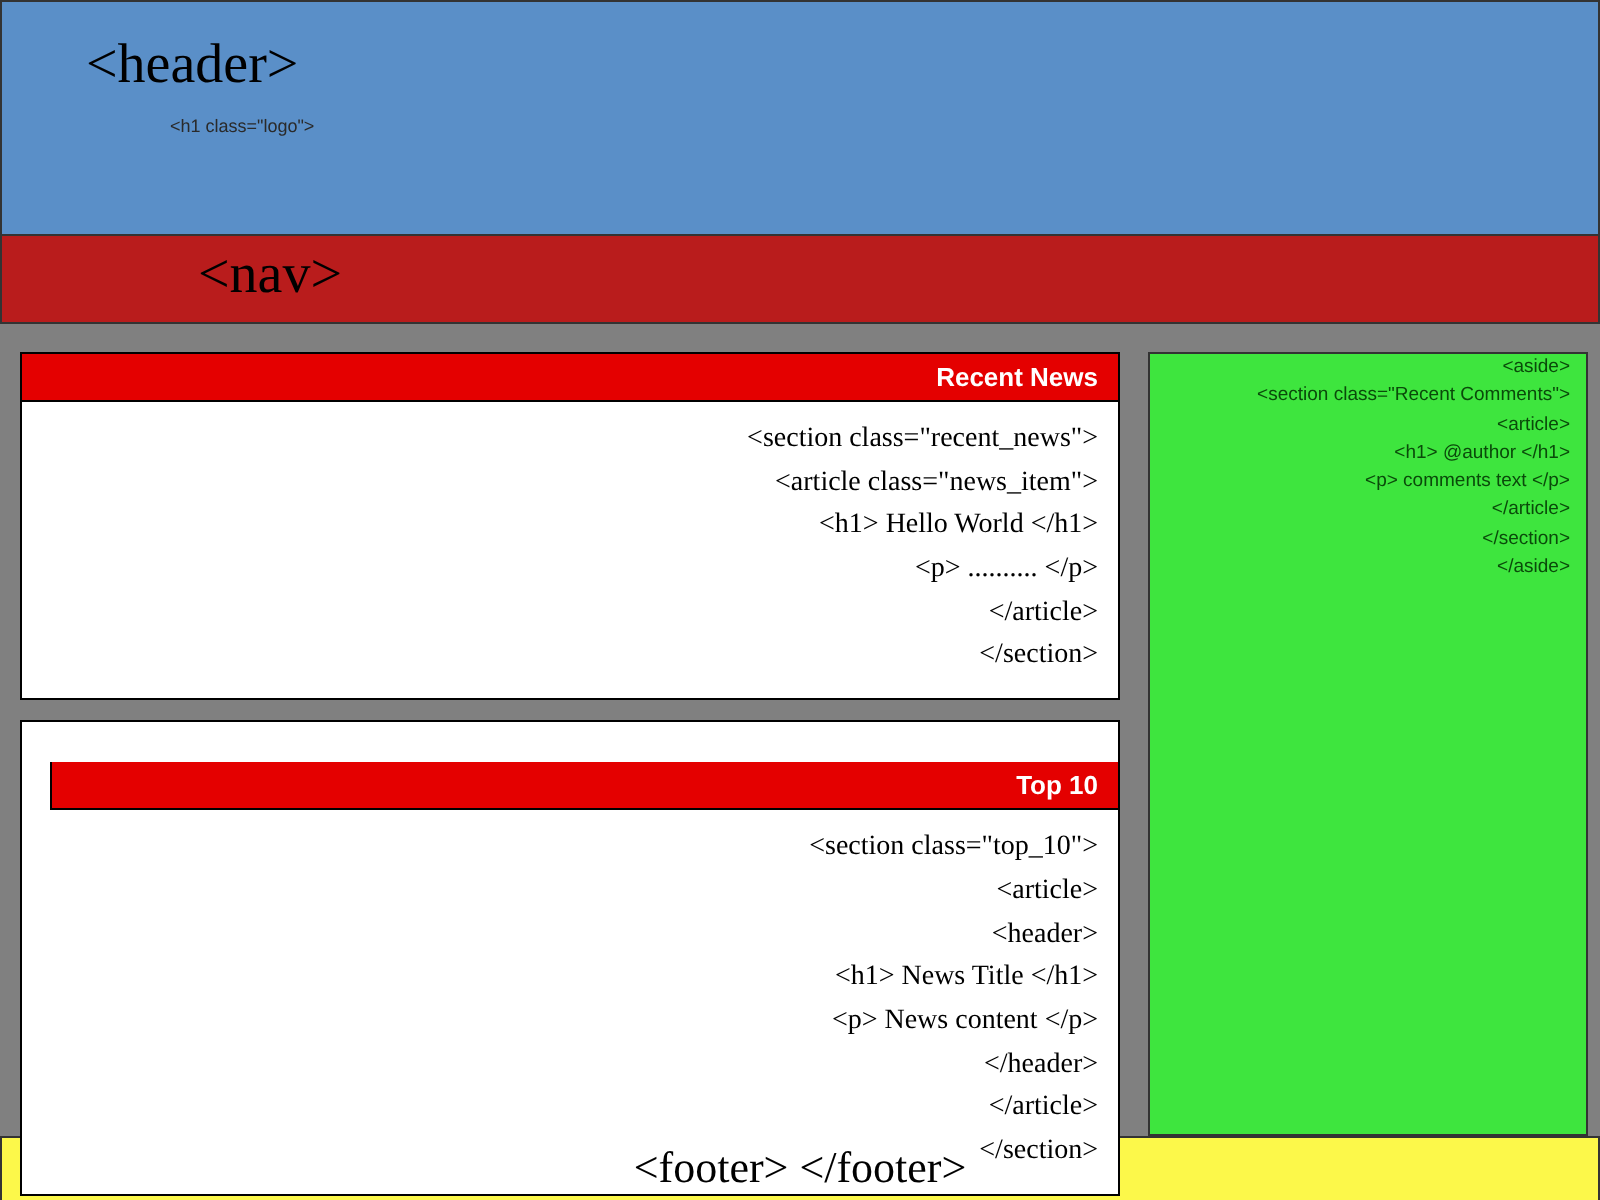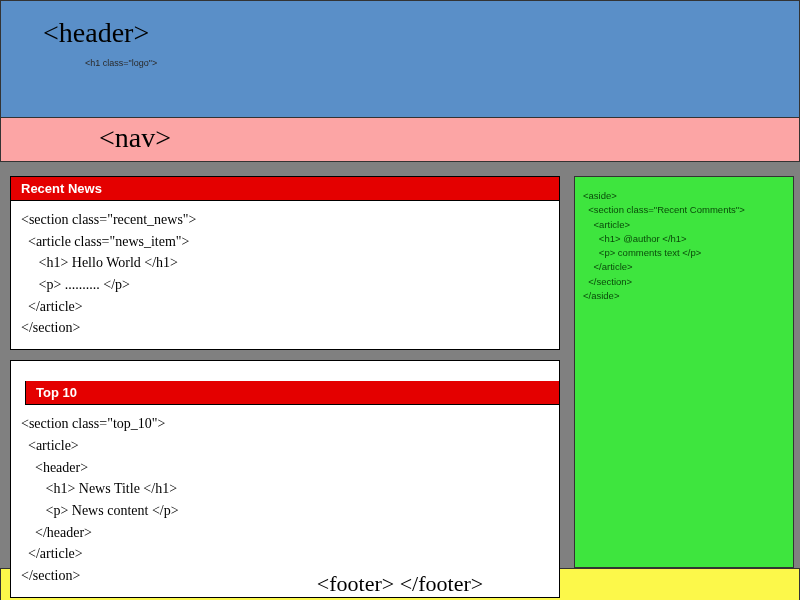--- a/index.html
+++ b/index.html
@@ -23,31 +23,32 @@
   }
   .header-sub {
     font-size: 9px;
     font-family: Verdana, sans-serif;
     color: #2a2a2a;
     margin-top: 8px;
     margin-left: 42px;
     line-height: 1.4;
   }
   .nav {
-    background: #fca5a5;
+    background: #b91c1c;
     height: 44px;
     border: 1px solid #333;
     border-top: 0;
     padding: 4px 98px;
     font-size: 28px;
     font-family: "Times New Roman", serif;
   }
   .main-area {
     display: flex;
     height: 406px;
+    text-align: right;
   }
   .left-col {
     width: 570px;
     padding: 14px 10px 10px 10px;
   }
   .card {
     background: #fff;
     border: 1px solid #000;
     margin-bottom: 10px;
   }
@@ -69,21 +70,21 @@
     font-size: 14px;
     line-height: 1.55;
     font-family: "Times New Roman", serif;
     white-space: pre;
   }
   .aside {
     flex: 1;
     margin: 14px 6px 0 4px;
     background: #3ee53e;
     border: 1px solid #333;
-    padding: 12px 8px;
+    padding: 0 8px;
     font-size: 9.5px;
     font-family: Verdana, sans-serif;
     color: #0a4a0a;
     line-height: 1.5;
     white-space: pre;
   }
   .footer {
     background: #fcf84a;
     height: 36px;
     border: 1px solid #333;

